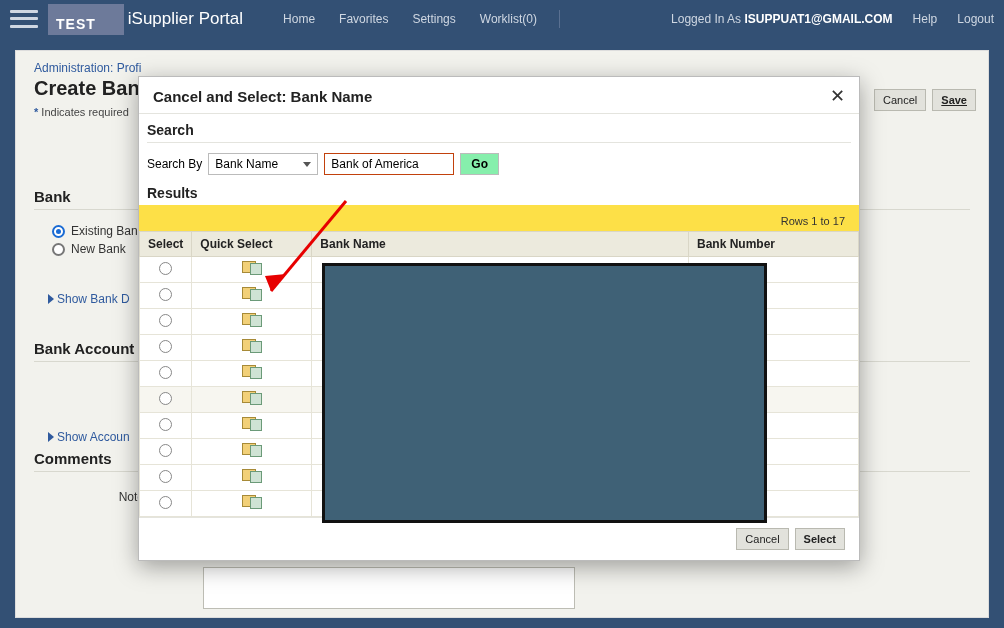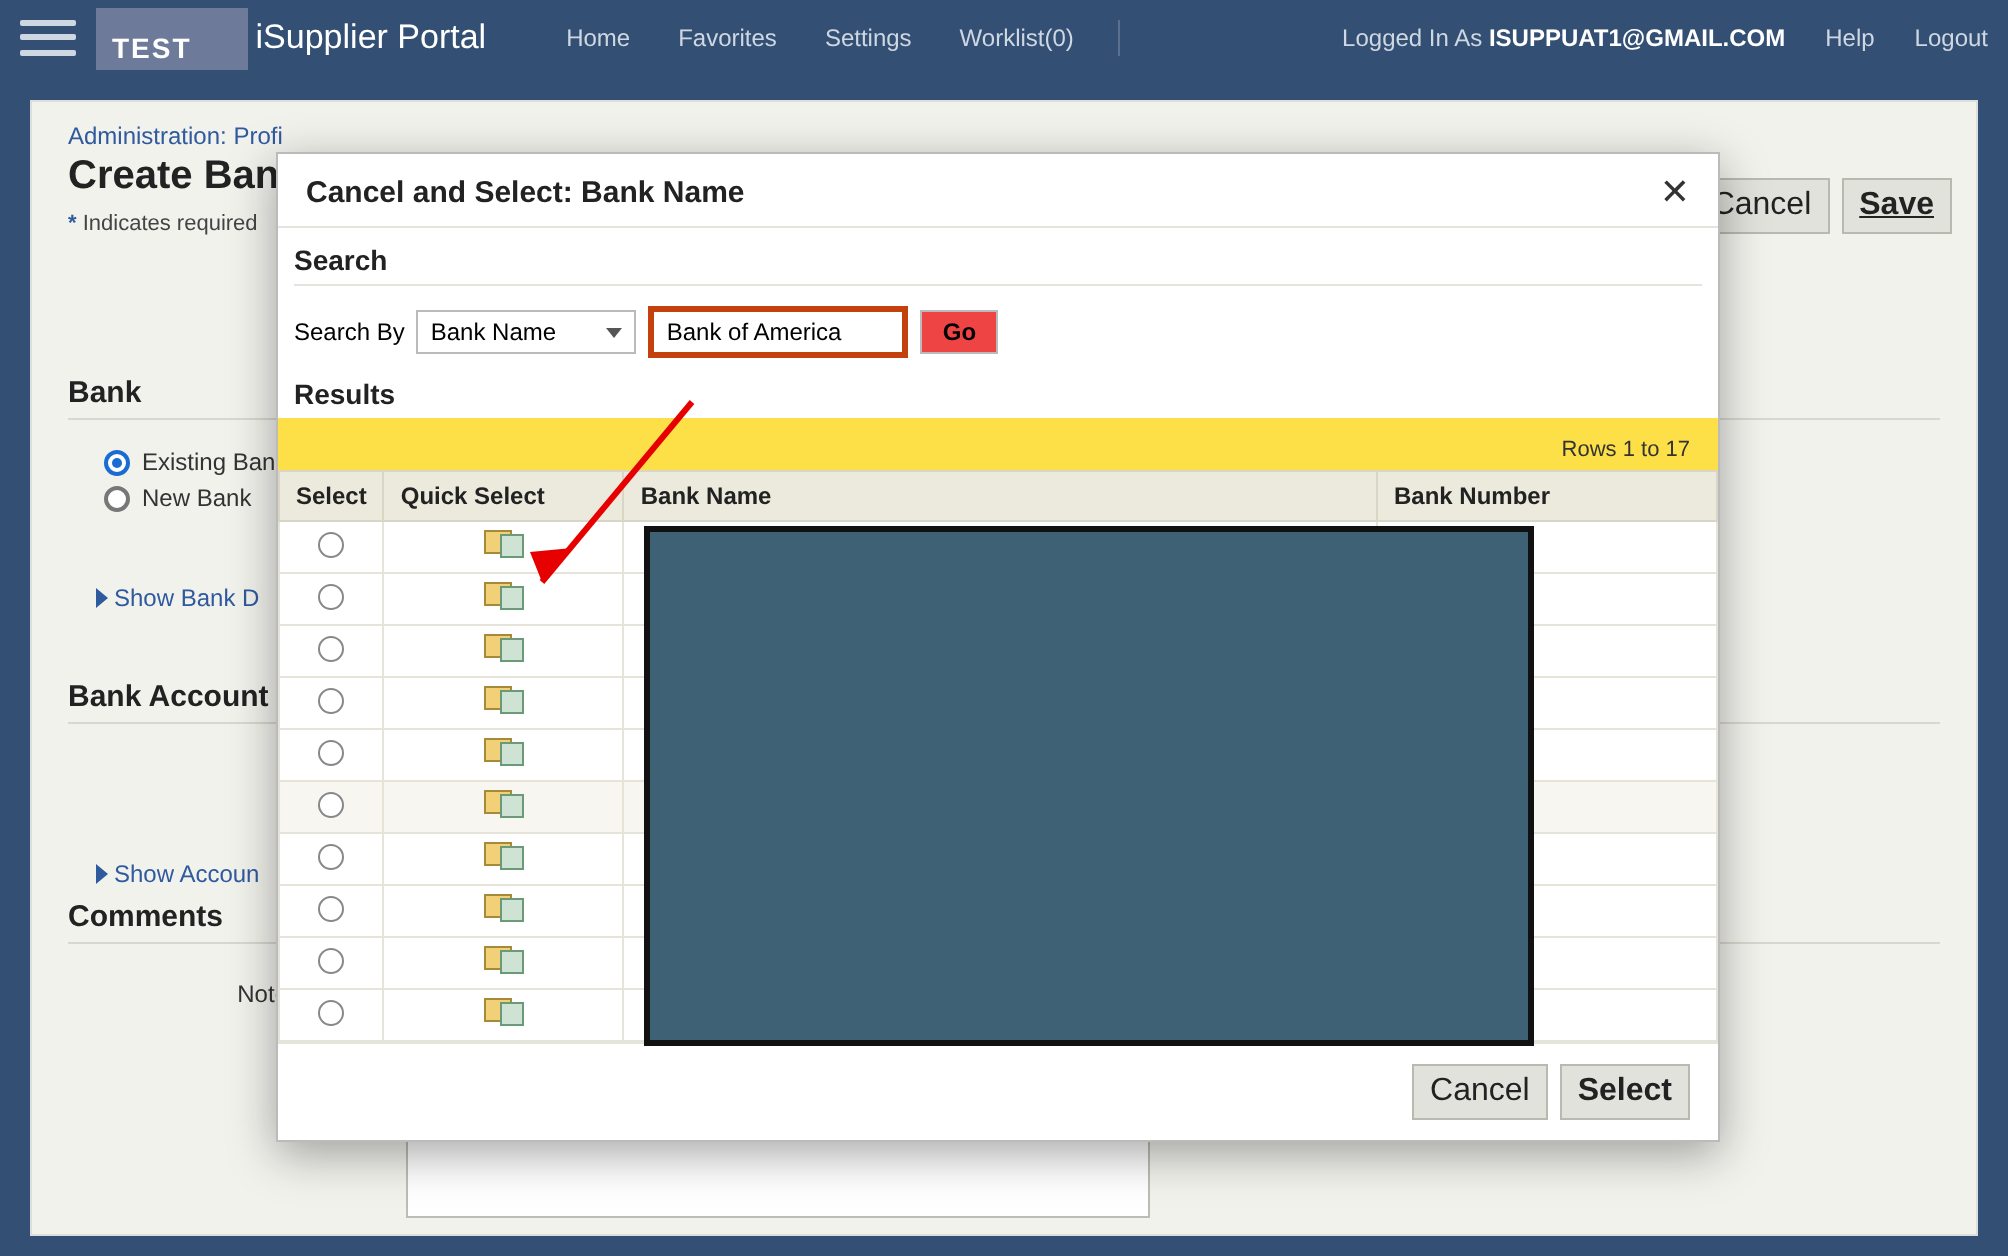--- a/index.html
+++ b/index.html
@@ -16,21 +16,21 @@
     .nav-sep { height:18px; width:1px; background:#5a7091; margin:0 22px; }
     .nav-right { margin-left:auto; display:flex; align-items:center; gap:20px; }
     .logged-in { color:#cfd7e2; }
     .logged-in b { color:#fff; font-weight:bold; }
 
     
     .page { position:absolute; top:50px; left:15px; right:15px; bottom:10px; background:#f2f2ed; border:1px solid #ddd; padding:10px 18px; }
     .breadcrumb-text { color:#2f5a9e; font-size:12px; }
     .page-title { font-size:20px; font-weight:bold; color:#222; margin-top:2px; }
     .top-buttons { position:absolute; right:12px; top:38px; display:flex; gap:6px; }
-    .ebs-btn { background:#e2e2dc; border:1px solid #b9b9b0; padding:4px 8px; font-size:16px; cursor:pointer; color:#222; }
+    .ebs-btn { background:#e2e2dc; border:1px solid #b9b9b0; padding:4px 8px; font-size:11px; cursor:pointer; color:#222; }
     .ebs-btn.primary { font-weight:bold; text-decoration:underline; }
     .req-ind { font-size:11px; color:#444; margin-top:6px; }
     .req-ind .ast { color:#2f5a9e; font-weight:bold; }
 
     .sect-title { font-size:15px; font-weight:bold; color:#222; margin-top:70px; border-bottom:1px solid #d8d8cf; padding-bottom:4px; }
     .sect-title.t2 { margin-top:34px; }
     .sect-title.t3 { margin-top:64px; }
     .radio-row { margin-top:14px; margin-left:18px; font-size:12px; color:#333; display:flex; align-items:center; gap:6px; }
     .radio-circle { width:13px; height:13px; border-radius:50%; border:2px solid #1a6bd4; display:inline-block; position:relative; background:#fff; }
     .radio-circle.checked::after { content:""; position:absolute; inset:2px; background:#1a6bd4; border-radius:50%; }
@@ -44,22 +44,22 @@
     .modal { position:absolute; top:76px; left:138px; width:722px; background:#fff; border:1px solid #bbb; box-shadow:0 6px 22px rgba(0,0,0,0.35); }
     .modal-header { padding:10px 14px 8px; border-bottom:1px solid #e4e4de; display:flex; align-items:center; }
     .modal-title { font-size:15px; font-weight:bold; color:#222; }
     .close-x { margin-left:auto; font-size:18px; color:#333; cursor:pointer; line-height:1; }
     .modal-sect { padding:8px 8px 4px; }
     .modal-h2 { font-size:14px; font-weight:bold; color:#222; border-bottom:1px solid #e4e4de; padding-bottom:4px; }
     .hint { font-size:12px; color:#555; margin-top:8px; }
     .search-row { display:flex; align-items:center; gap:6px; margin-top:10px; font-size:12px; }
     .select-box { border:1px solid #bbb; padding:3px 20px 3px 6px; font-size:12px; background:#fff; position:relative; cursor:pointer; min-width:110px; }
     .select-box::after { content:""; position:absolute; right:6px; top:8px; width:0; height:0; border-left:4px solid transparent; border-right:4px solid transparent; border-top:5px solid #555; }
-    .text-input { border:3px solid #c2410c; padding:3px 6px; font-size:12px; width:130px; }
-    .go-btn { background:#ef4444; border:1px solid #bbb; padding:3px 10px; font-size:12px; font-weight:bold; cursor:pointer; }
+    .text-input { border:1px solid #c2410c; padding:3px 6px; font-size:12px; width:130px; }
+    .go-btn { background:#86efac; border:1px solid #bbb; padding:3px 10px; font-size:12px; font-weight:bold; cursor:pointer; }
 
     .results-head { font-size:14px; font-weight:bold; color:#222; margin-top:10px; }
     .rows-ind { font-size:11px; color:#333; text-align:right; padding:10px 14px 4px; background:#fde047; }
     .tbl { width:100%; border-collapse:collapse; font-size:12px; }
     .tbl th { background:#eceadd; border:1px solid #d9d6c6; padding:5px 8px; text-align:left; font-weight:bold; color:#222; }
     .tbl td { border:1px solid #e6e4d8; padding:4px 8px; height:25px; background:#fff; }
     .tbl tr.alt td { background:#f7f6f0; }
     .sel-col { width:52px; text-align:center; }
     .qs-col { width:120px; text-align:center; }
     .radio-sm { width:13px; height:13px; border-radius:50%; border:1px solid #888; display:inline-block; background:#fff; }

